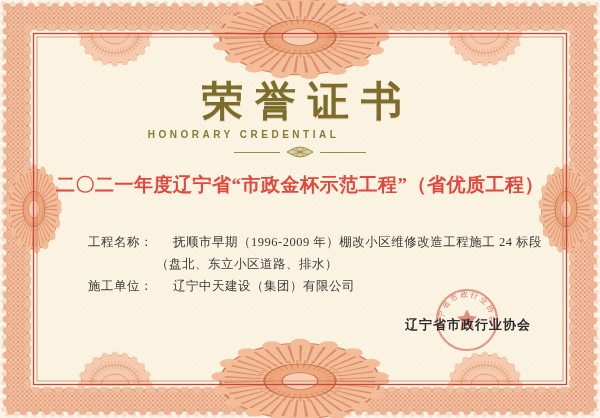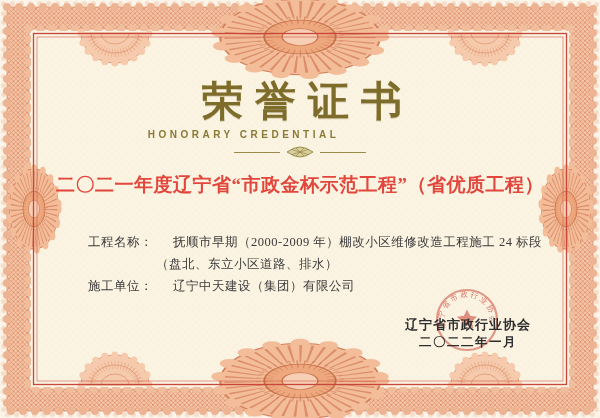--- a/index.html
+++ b/index.html
@@ -122,22 +122,21 @@
     <svg width="28" height="12" viewBox="0 0 28 12" aria-hidden="true">
       <path d="M1,6 Q8,1 14,1 Q20,1 27,6 Q20,11 14,11 Q8,11 1,6 Z" fill="#d9cf9e" stroke="#8b7a35" stroke-width="0.8"></path>
       <path d="M6,3.5L22,8.5 M6,8.5L22,3.5 M10,2L18,10 M10,10L18,2" stroke="#8b7a35" stroke-width="0.6" fill="none"></path>
     </svg>
     <span class="rule"></span>
   </div>
 
   <div class="heading">二〇二一年度辽宁省“市政金杯示范工程”（省优质工程）</div>
 
   <div class="bodyline l1">
-    <span class="lbl">工程名称：</span><span>抚顺市早期（2000-2009 年）棚改小区维修改造工程施工 24 标段</span>
+    <span class="lbl">工程名称：</span><span>抚顺市早期（1996-2009 年）棚改小区维修改造工程施工 24 标段</span>
   </div>
   <div class="bodyline l3">
     <span class="lbl">施工单位：</span><span>辽宁中天建设（集团）有限公司</span>
   </div>
   <div class="bodyline l2">（盘北、东立小区道路、排水）</div>
 
   <div class="issuer">辽宁省市政行业协会</div>
-  <div class="issue-date">二〇二二年一月</div>
 </div>
 
 </body></html>

